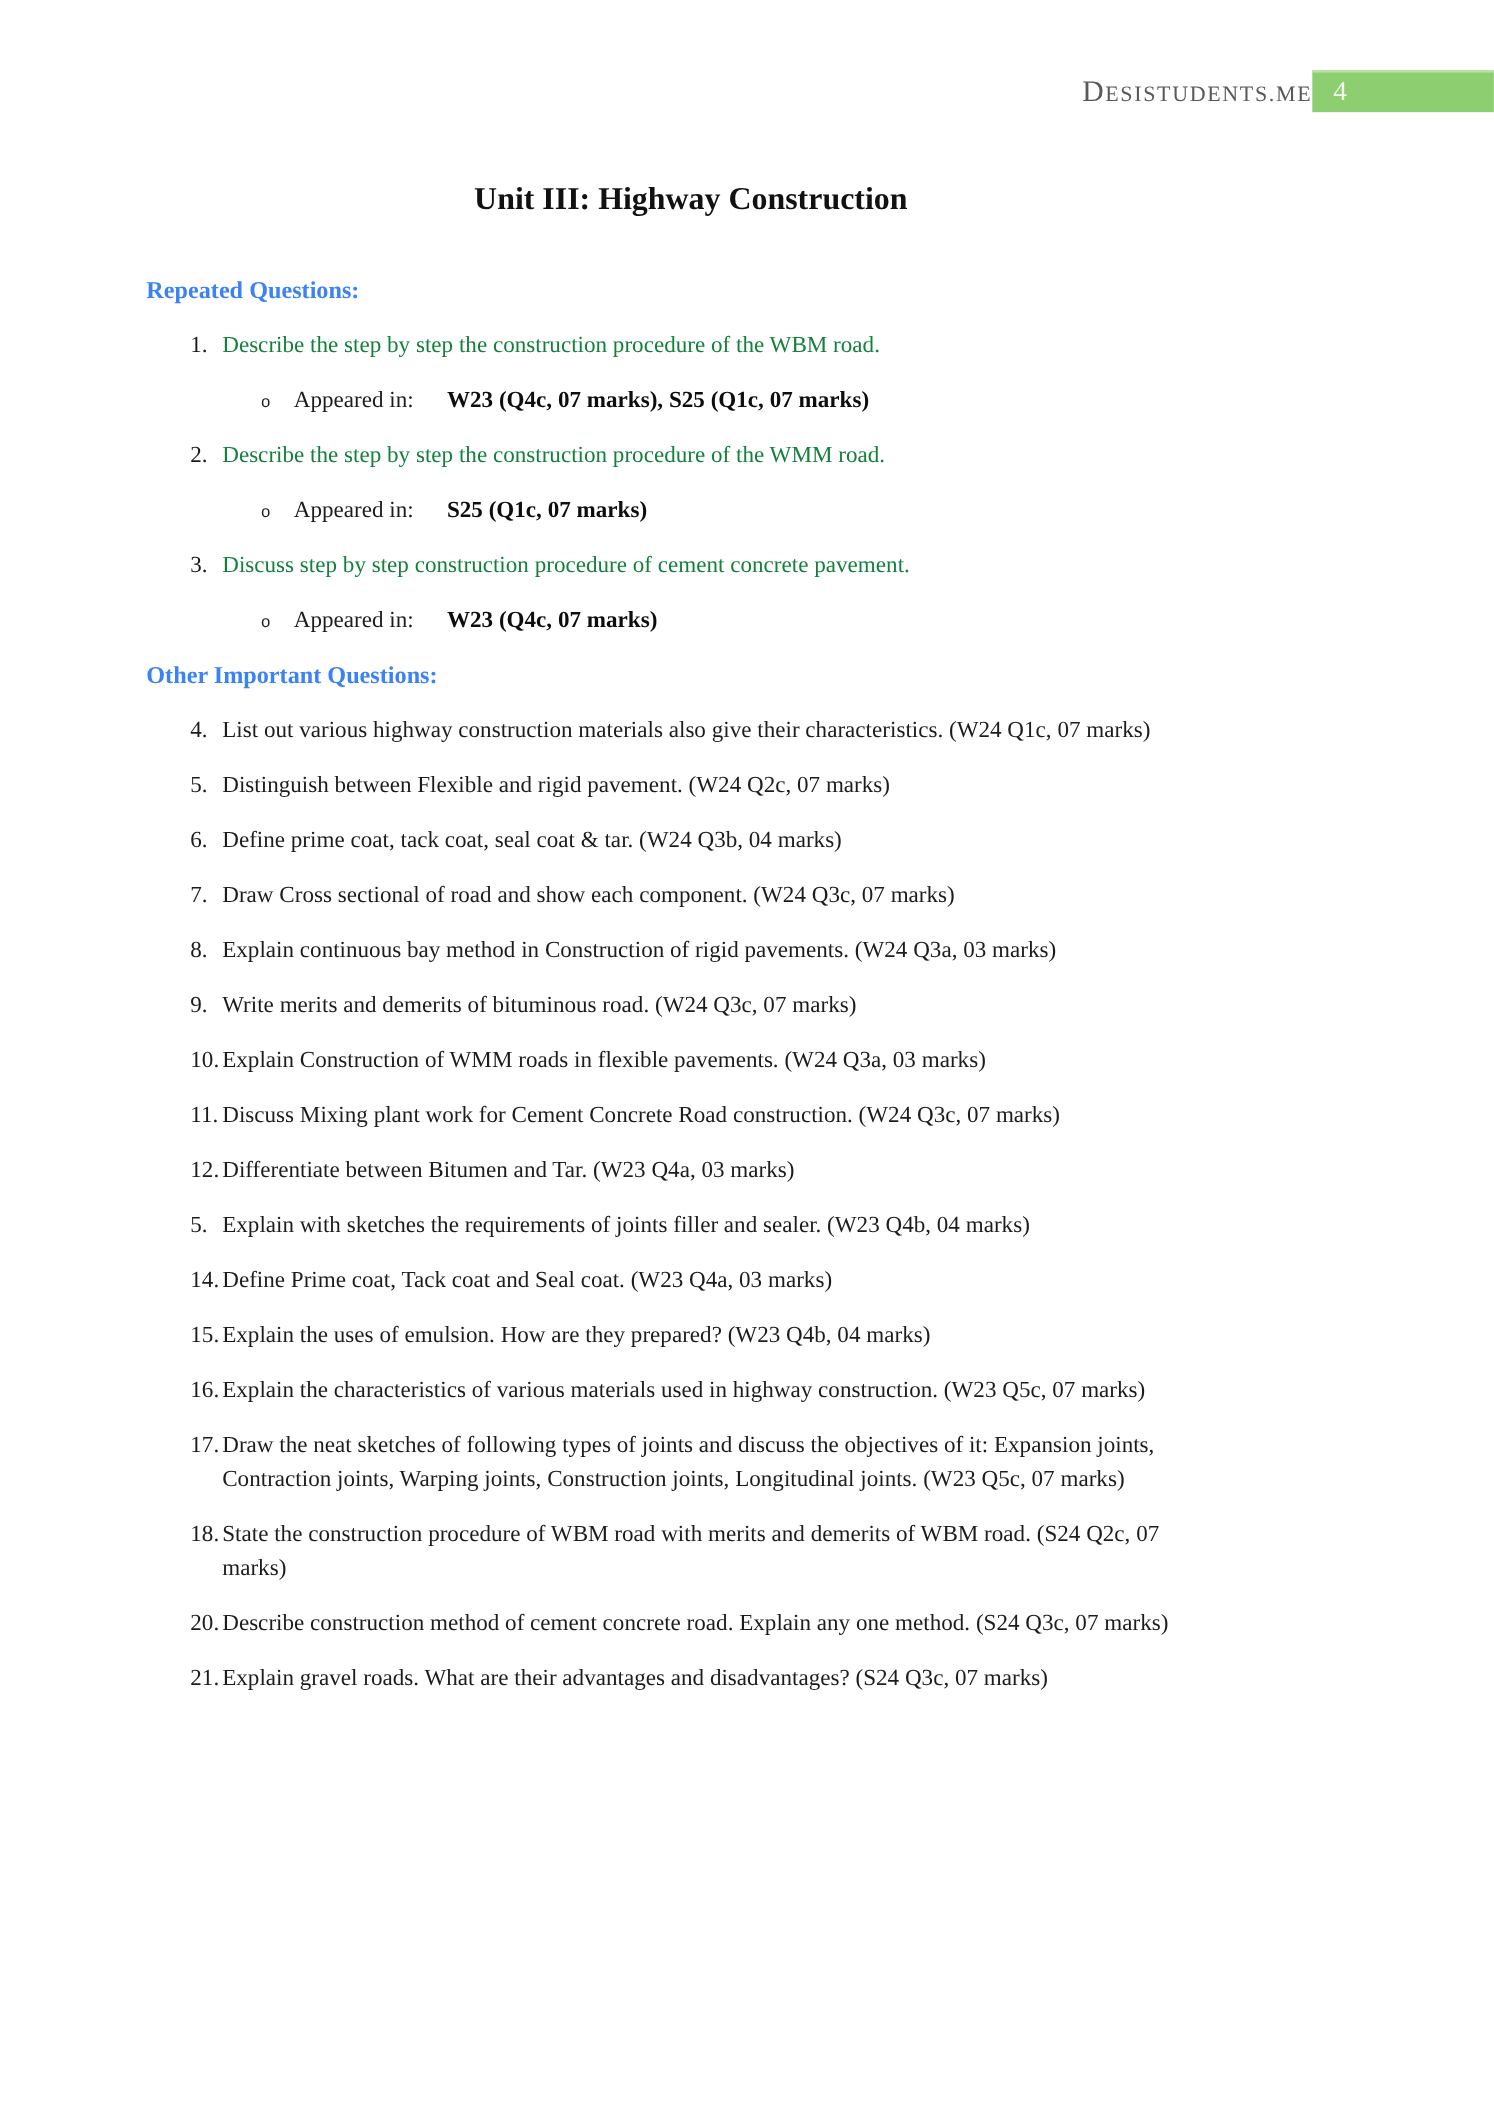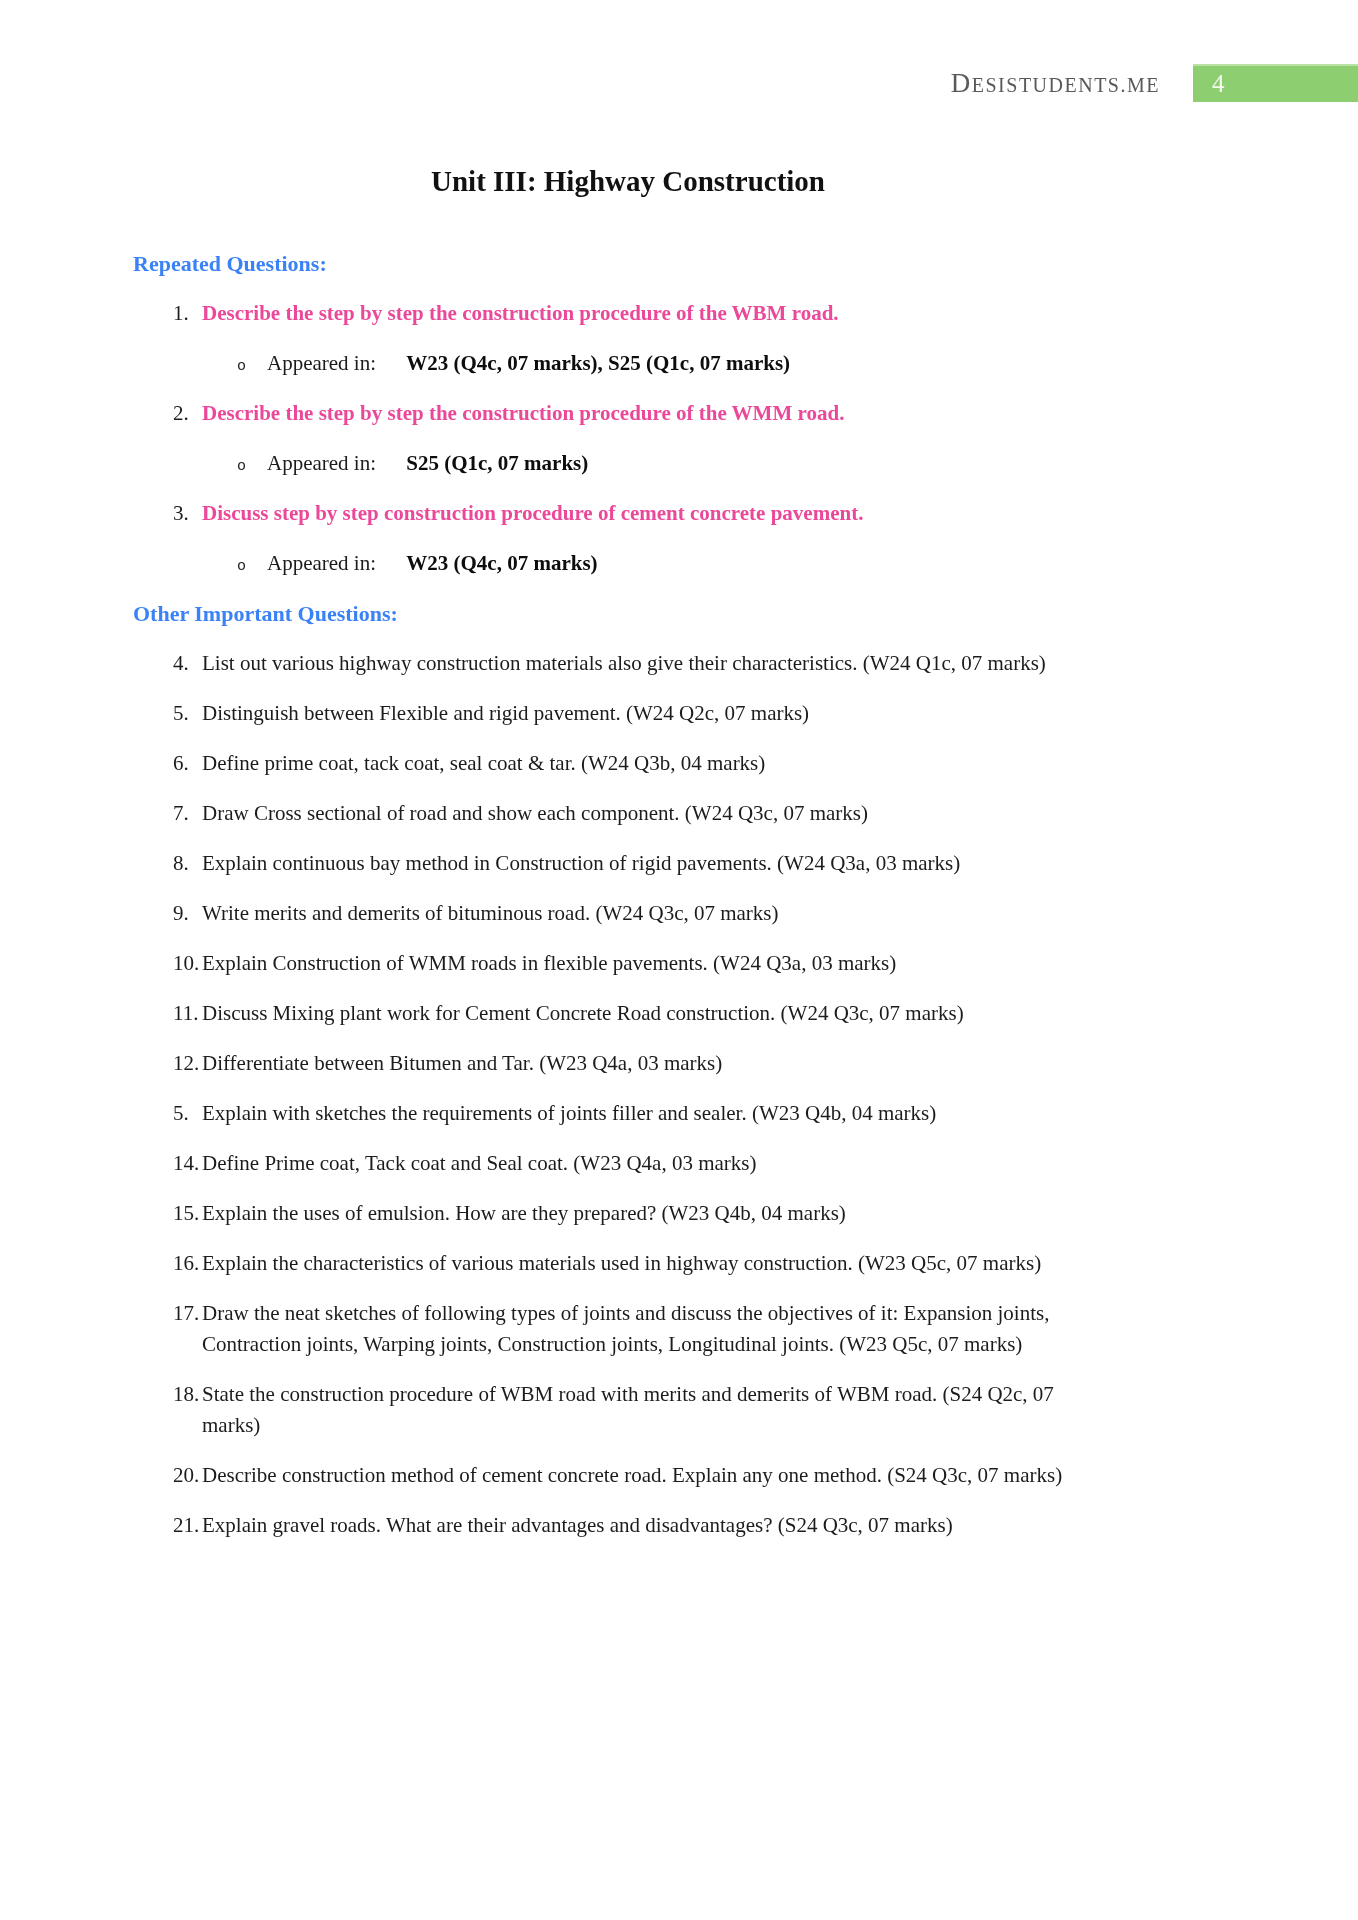--- a/index.html
+++ b/index.html
@@ -16,21 +16,20 @@
   
   .hdr{
     position:absolute;top:64px;right:0;left:0;
     height:38px;
     display:flex;justify-content:flex-end;align-items:center;
   }
   .site-name{
     font-size:20px;
     letter-spacing:1.5px;
     color:#59595b;
-    margin-right:33px;
     white-space:nowrap;
   }
   .site-name::first-letter{font-size:27px;}
   .page-badge{
     width:165px;height:38px;
     background:#8dcf70;
     border-top:2px solid #b9e2a4;
     box-sizing:border-box;
     display:flex;align-items:center;
   }
@@ -57,21 +56,21 @@
   .qitem{
     position:relative;
     padding-left:69px;
     width:880px;
     font-size:21px;line-height:31px;
     margin:0 0 19px 0;
   }
   .qnum{position:absolute;left:40px;top:0;}
   .qtext{display:block;}
   .qitem.bold-q > .qnum{font-weight:normal;}
-  .qitem.bold-q > .qtext{font-weight:bold;color:#ec4899;}
+  .qitem.bold-q > .qtext{font-weight:normal;color:#15803d;}
 
   .subline{
     position:relative;
     padding-left:65px;
     margin-top:19px;
     font-weight:normal;
   }
   .obullet{
     position:absolute;left:35px;top:3px;
     font-size:15px;

